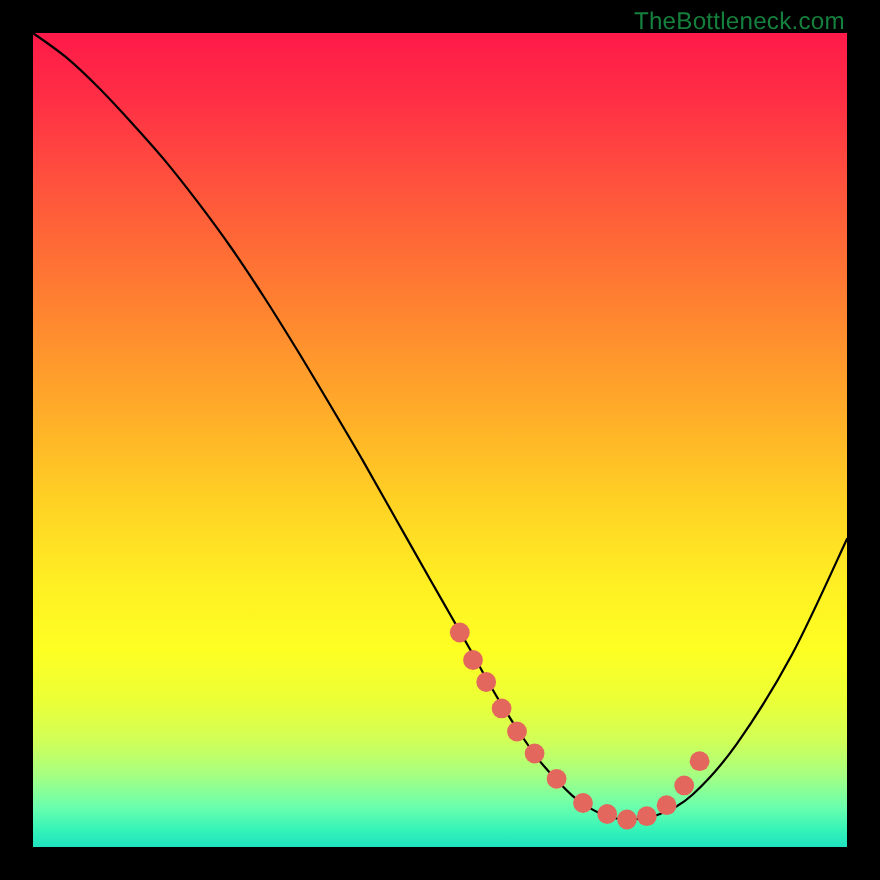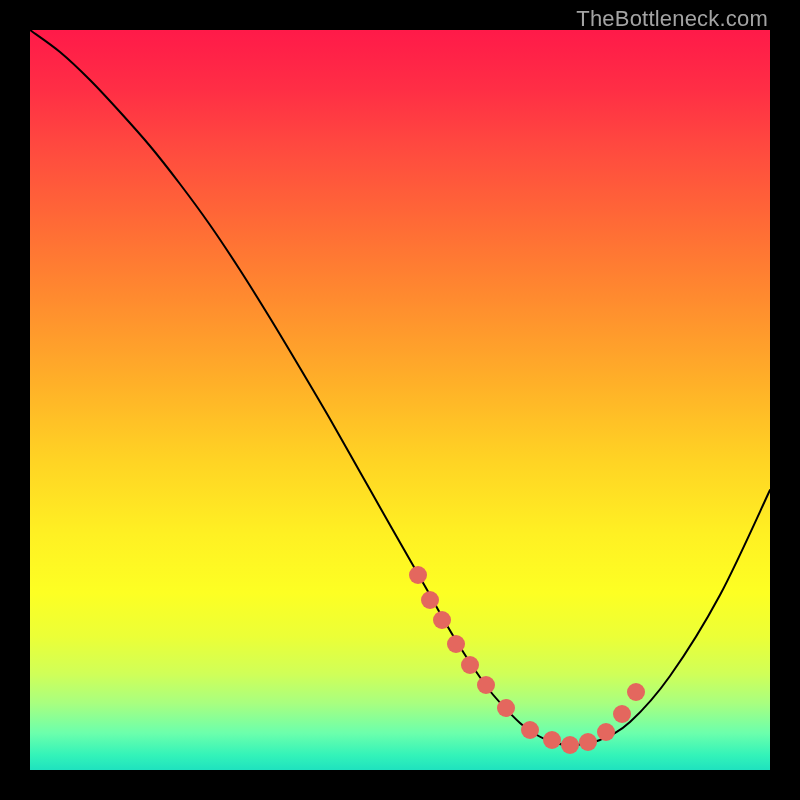--- a/index.html
+++ b/index.html
@@ -32,21 +32,21 @@
       #a8ff80 91%,
       #6cffac 95%,
       #33f3b9 98%,
       #1fe2bf 100%
     );
   }
   .watermark {
     position: absolute;
     top: 6px;
     right: 32px;
-    color: #a3a3a3;
+    color: #15803d;
     font-size: 22px;
     font-weight: 500;
     letter-spacing: 0.2px;
     user-select: none;
   }
   svg.plot {
     position: absolute;
     left: 0;
     top: 0;
     width: 740px;

